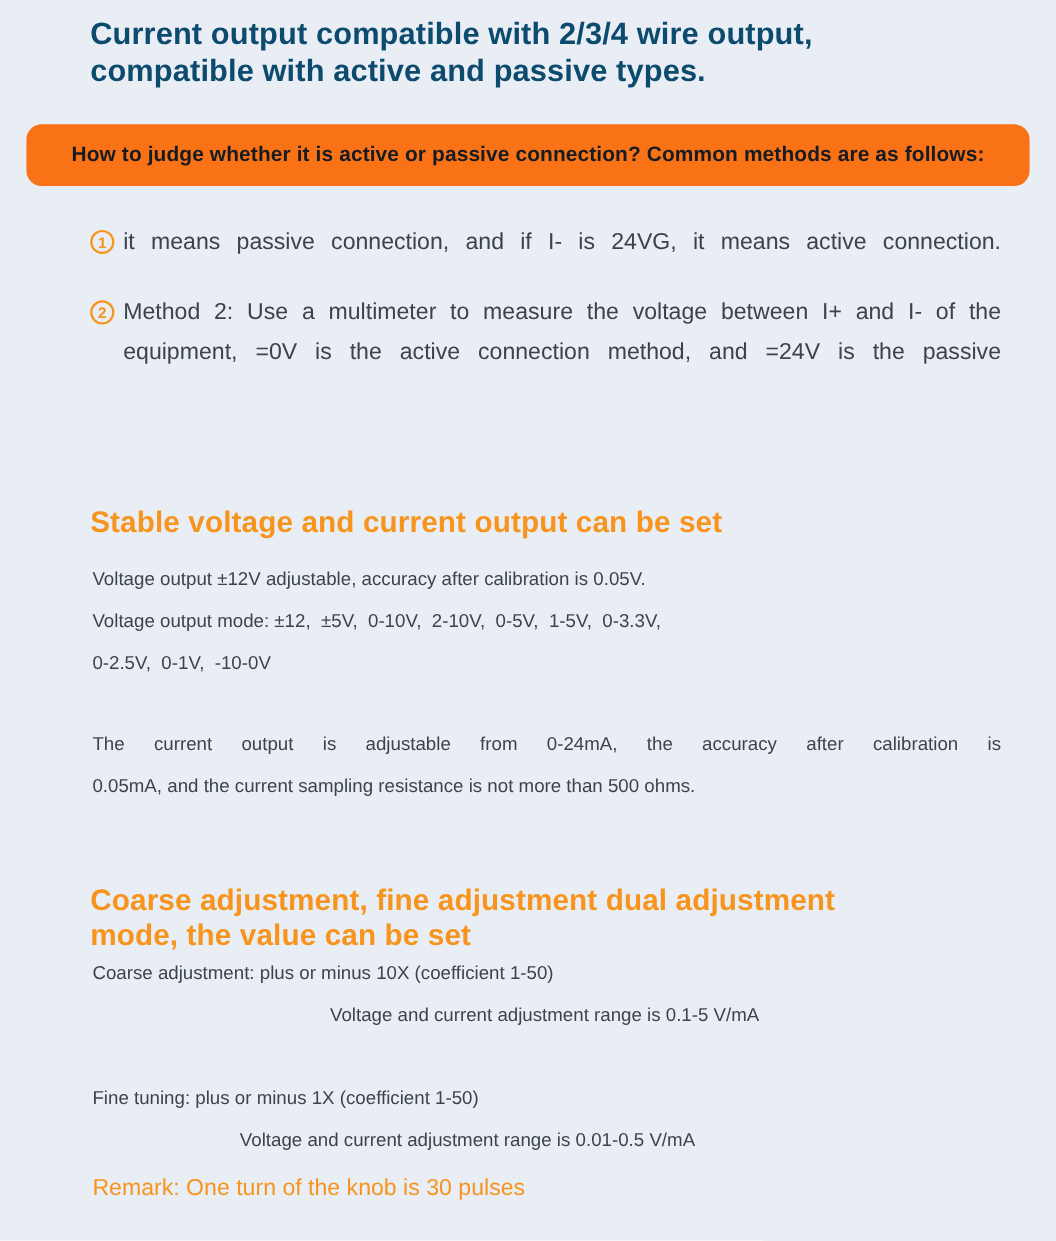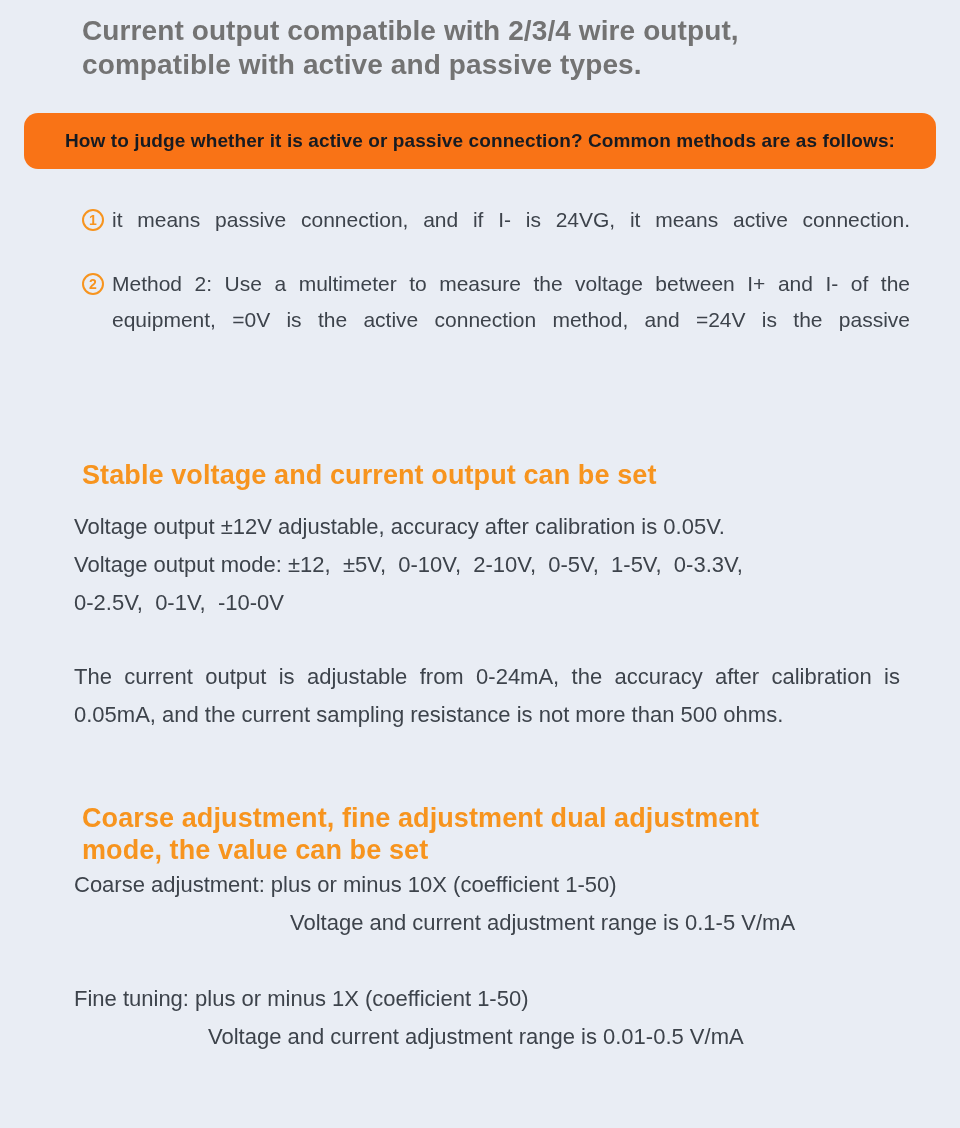--- a/index.html
+++ b/index.html
@@ -17,21 +17,21 @@
 
   
   .page-title {
     position: absolute;
     left: 82px;
     top: 14px;
     width: 846px;
     font-size: 28px;
     line-height: 34px;
     font-weight: 700;
-    color: #737373;
+    color: #0c4a6e;
     letter-spacing: 0.1px;
   }
 
   
   .info-box {
     position: absolute;
     left: 24px;
     top: 113px;
     width: 912px;
     height: 56px;
@@ -82,23 +82,23 @@
     font-weight: 700;
     color: #f7941e;
     letter-spacing: 0.1px;
   }
   .voltage-h { left: 82px; top: 460px; }
   .adjust-h { left: 82px; top: 802px; width: 800px; line-height: 32px; }
 
   
   .par {
     position: absolute;
-    left: 74px;
+    left: 84px;
     width: 826px;
-    font-size: 22px;
+    font-size: 17px;
     line-height: 38px;
   }
   .voltage-par { top: 508px; }
   .voltage-par .line { white-space: pre-wrap; }
   .current-par { top: 658px; }
   .coarse-par { top: 866px; }
   .fine-par { top: 980px; }
   .indent-coarse { margin-left: 216px; }
   .indent-fine { margin-left: 134px; }
 
@@ -157,14 +157,15 @@
   <div class="par coarse-par">
     <div class="line">Coarse adjustment: plus or minus 10X (coefficient 1-50)</div>
     <div class="line indent-coarse">Voltage and current adjustment range is 0.1-5 V/mA</div>
   </div>
 
   <div class="par fine-par">
     <div class="line">Fine tuning: plus or minus 1X (coefficient 1-50)</div>
     <div class="line indent-fine">Voltage and current adjustment range is 0.01-0.5 V/mA</div>
   </div>
 
+  <div class="remark">Remark: One turn of the knob is 30 pulses</div>
 
 </div>
 
 </body></html>

